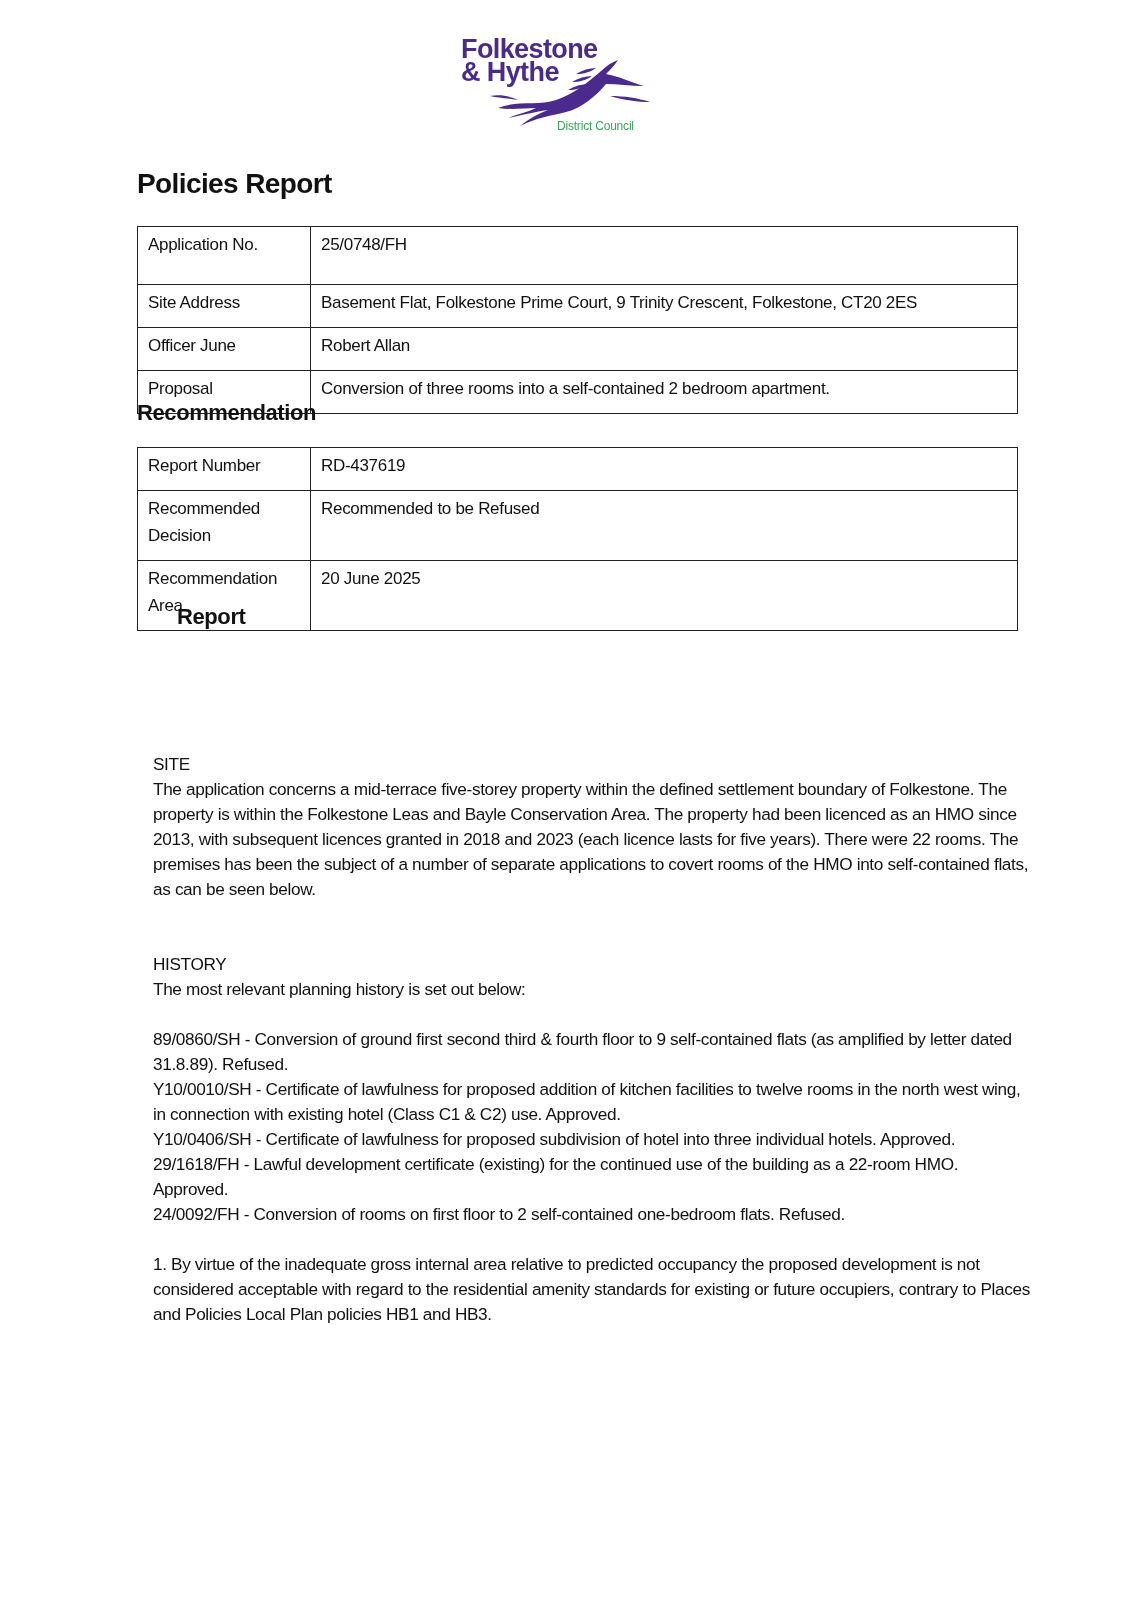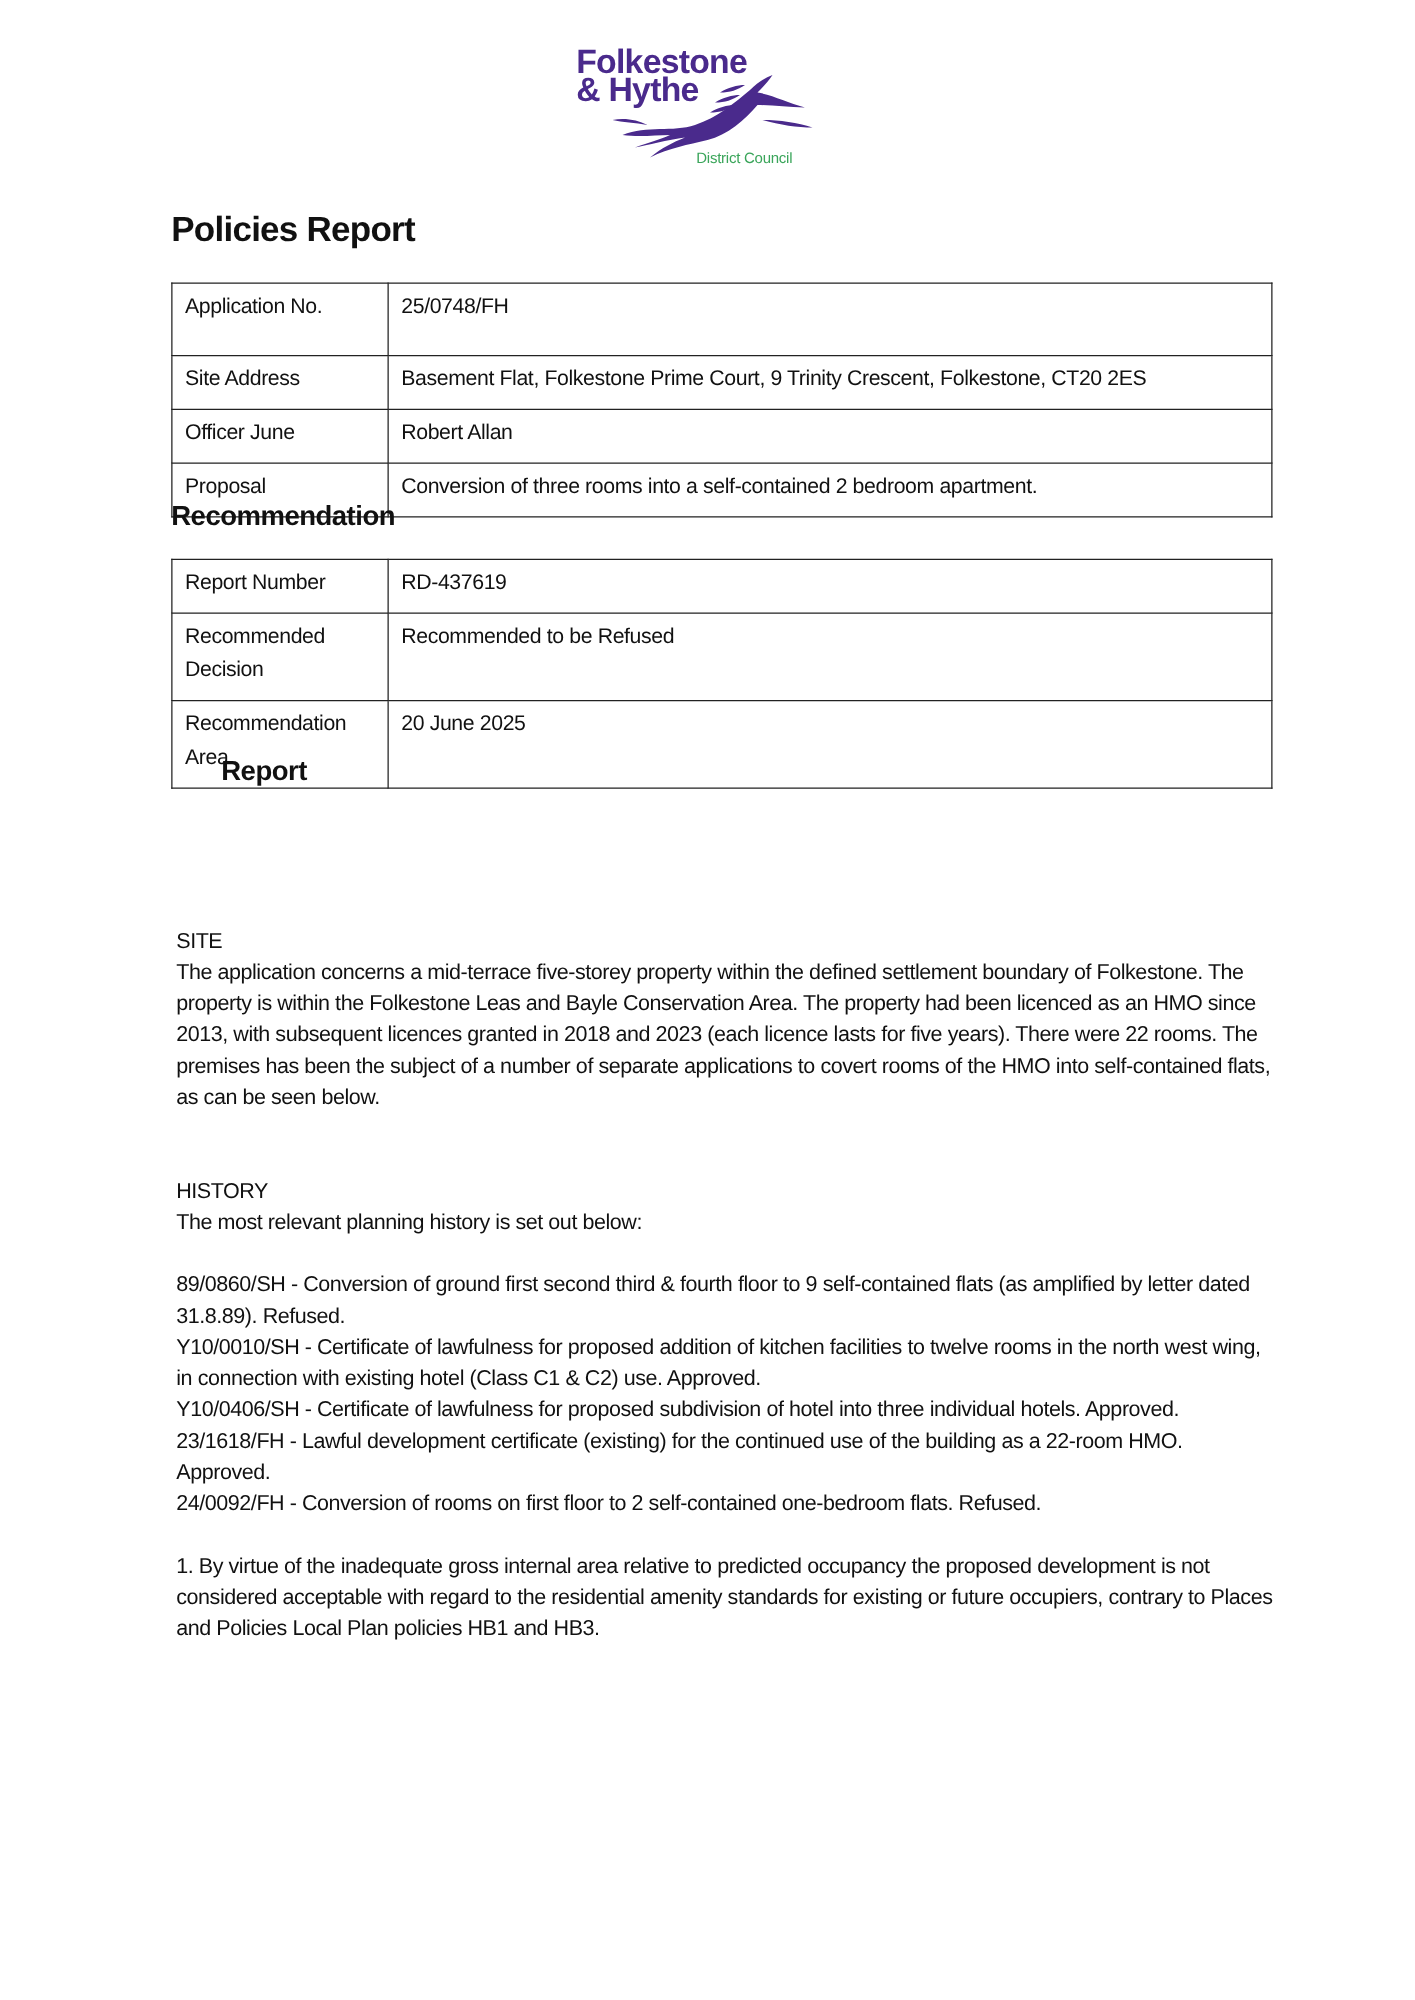--- a/index.html
+++ b/index.html
@@ -31,21 +31,21 @@
       position: absolute; left: 137px; width: 881px;
       border-collapse: collapse; font-size: 17px; letter-spacing: -0.3px;
     }
     table.info td {
       border: 1.5px solid #222222; vertical-align: top;
       padding: 4px 10px 0 10px; line-height: 27px;
     }
     table.info td.label { width: 152px; }
     .body-text {
       position: absolute; left: 137px; width: 880px;
-      font-size: 17.2px; line-height: 25px; letter-spacing: -0.35px; margin: 4px;
+      font-size: 17.2px; line-height: 25px; letter-spacing: -0.35px; margin: 16px;
     }
     .body-text p { margin: 0; }
   </style>
 </head>
 <body>
 
 <div class="logo">
   <div class="logo-text">
     <div>Folkestone</div>
     <div>&amp; Hythe</div>
@@ -109,17 +109,17 @@
   <p>SITE</p>
   <p>The application concerns a mid-terrace five-storey property within the defined settlement boundary of Folkestone. The property is within the Folkestone Leas and Bayle Conservation Area. The property had been licenced as an HMO since 2013, with subsequent licences granted in 2018 and 2023 (each licence lasts for five years). There were 22 rooms. The premises has been the subject of a number of separate applications to covert rooms of the HMO into self-contained flats, as can be seen below.</p>
   <p style="height:25px;"></p>
   <p style="height:25px;"></p>
   <p>HISTORY</p>
   <p>The most relevant planning history is set out below:</p>
   <p style="height:25px;"></p>
   <p>89/0860/SH - Conversion of ground first second third &amp; fourth floor to 9 self-contained flats (as amplified by letter dated 31.8.89). Refused.</p>
   <p>Y10/0010/SH - Certificate of lawfulness for proposed addition of kitchen facilities to twelve rooms in the north west wing, in connection with existing hotel (Class C1 &amp; C2) use. Approved.</p>
   <p>Y10/0406/SH - Certificate of lawfulness for proposed subdivision of hotel into three individual hotels. Approved.</p>
-  <p>23/1618/FH - Lawful development certificate (existing) for the continued use of the building as a 22-room HMO. Approved.</p>
+  <p>29/1618/FH - Lawful development certificate (existing) for the continued use of the building as a 22-room HMO. Approved.</p>
   <p>24/0092/FH - Conversion of rooms on first floor to 2 self-contained one-bedroom flats. Refused.</p>
   <p style="height:25px;"></p>
   <p>1. By virtue of the inadequate gross internal area relative to predicted occupancy the proposed development is not considered acceptable with regard to the residential amenity standards for existing or future occupiers, contrary to Places and Policies Local Plan policies HB1 and HB3.</p>
 </div>
 
 </body></html>

